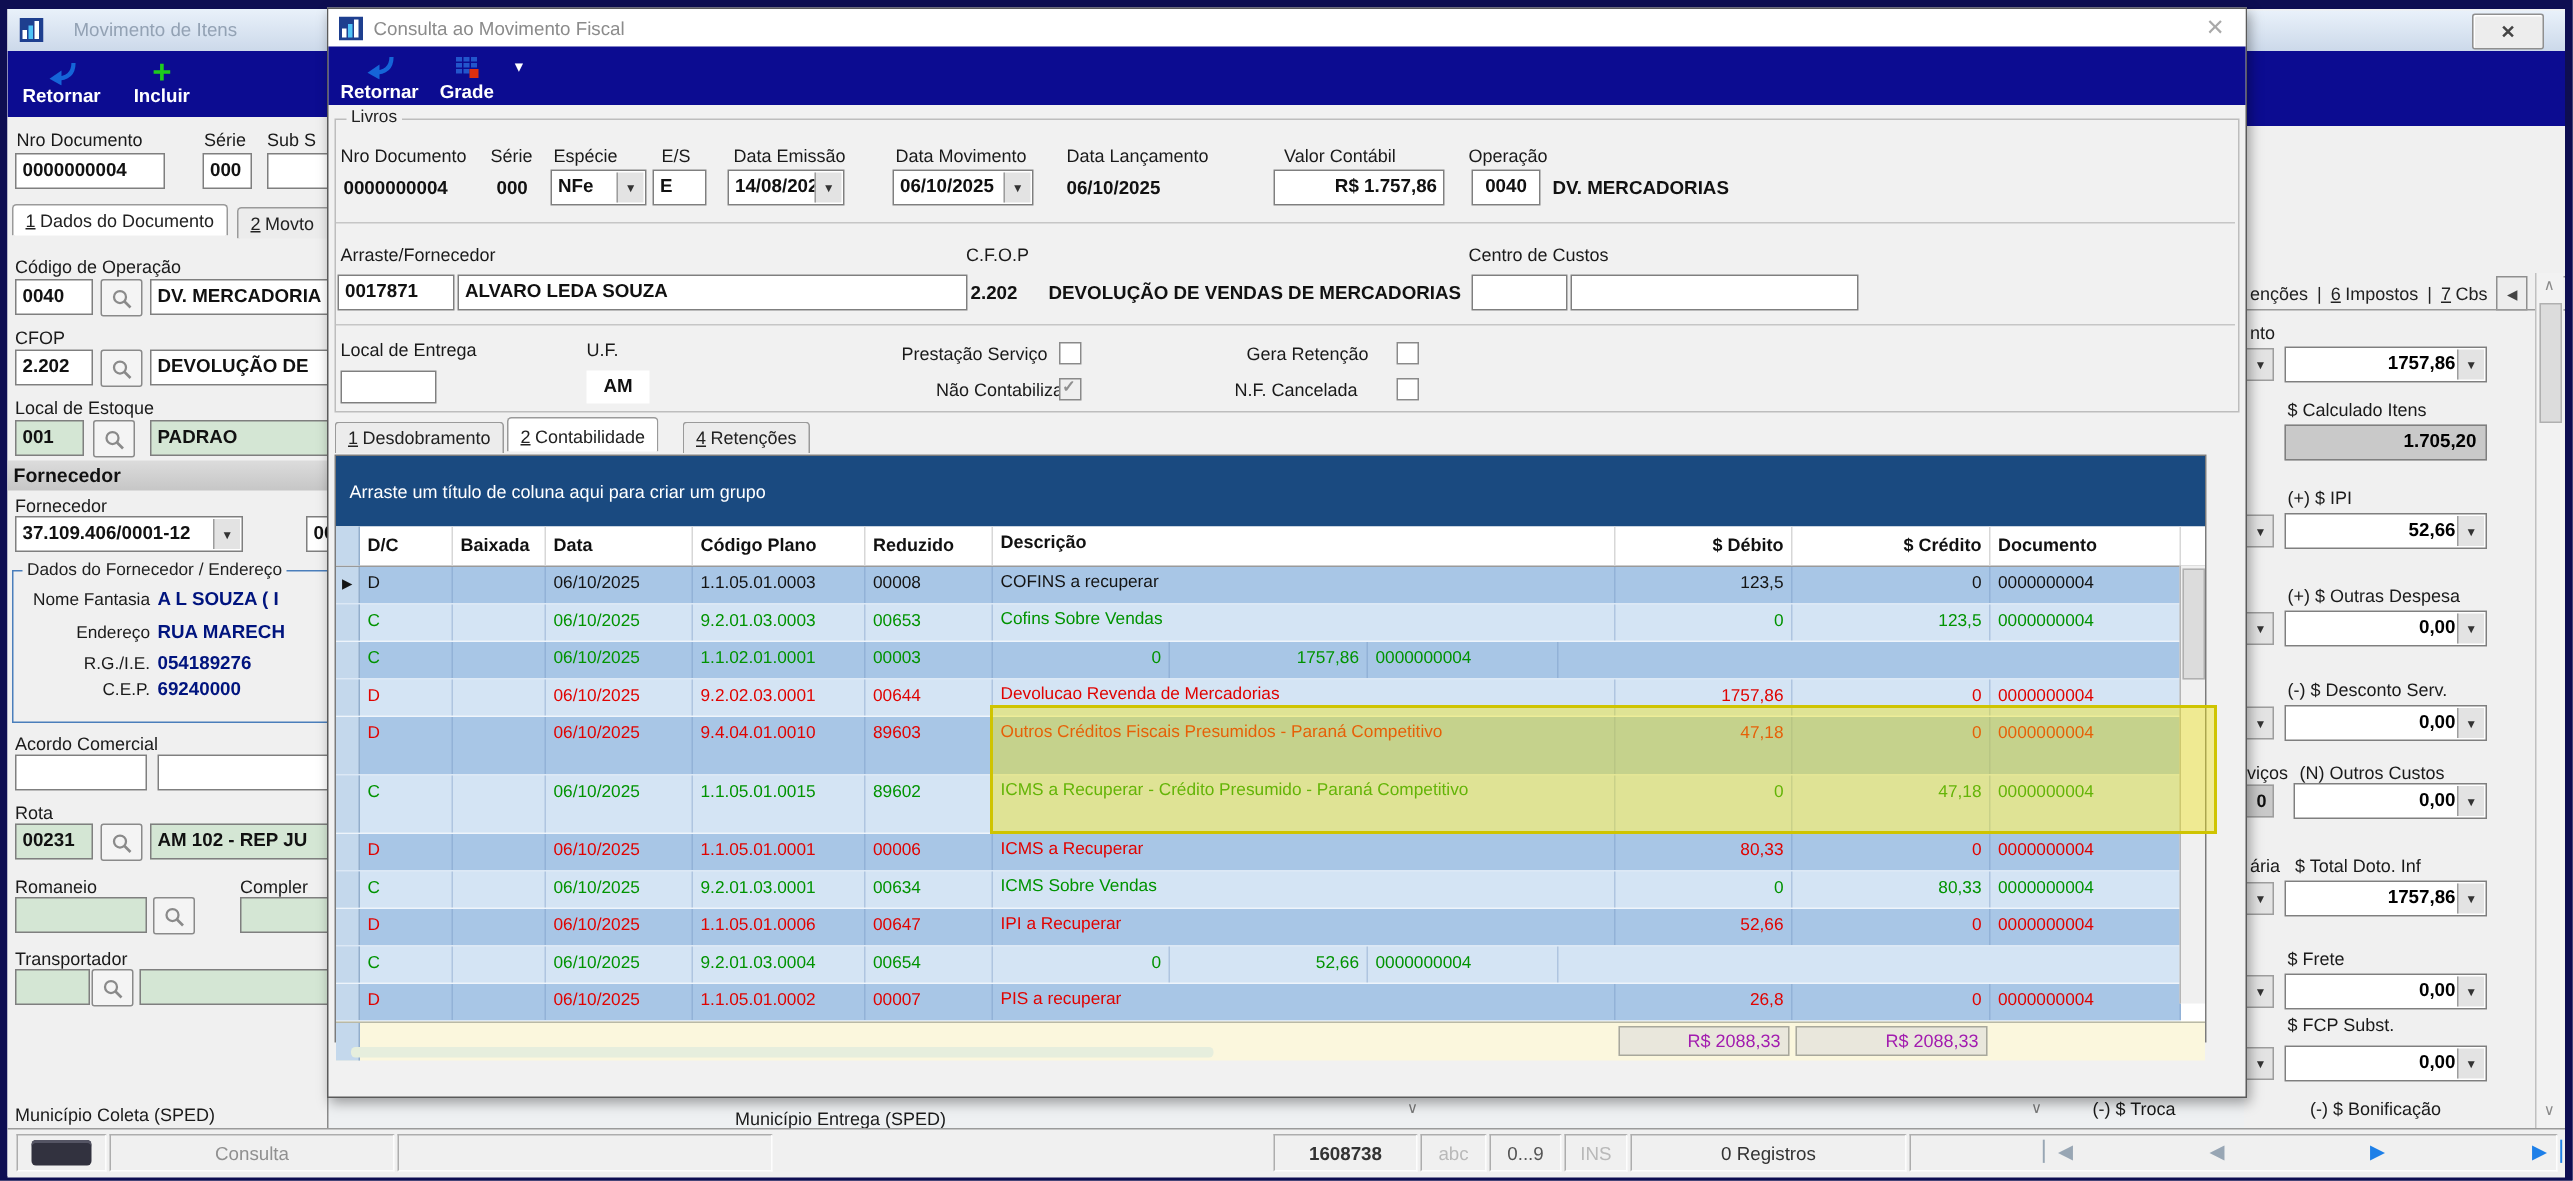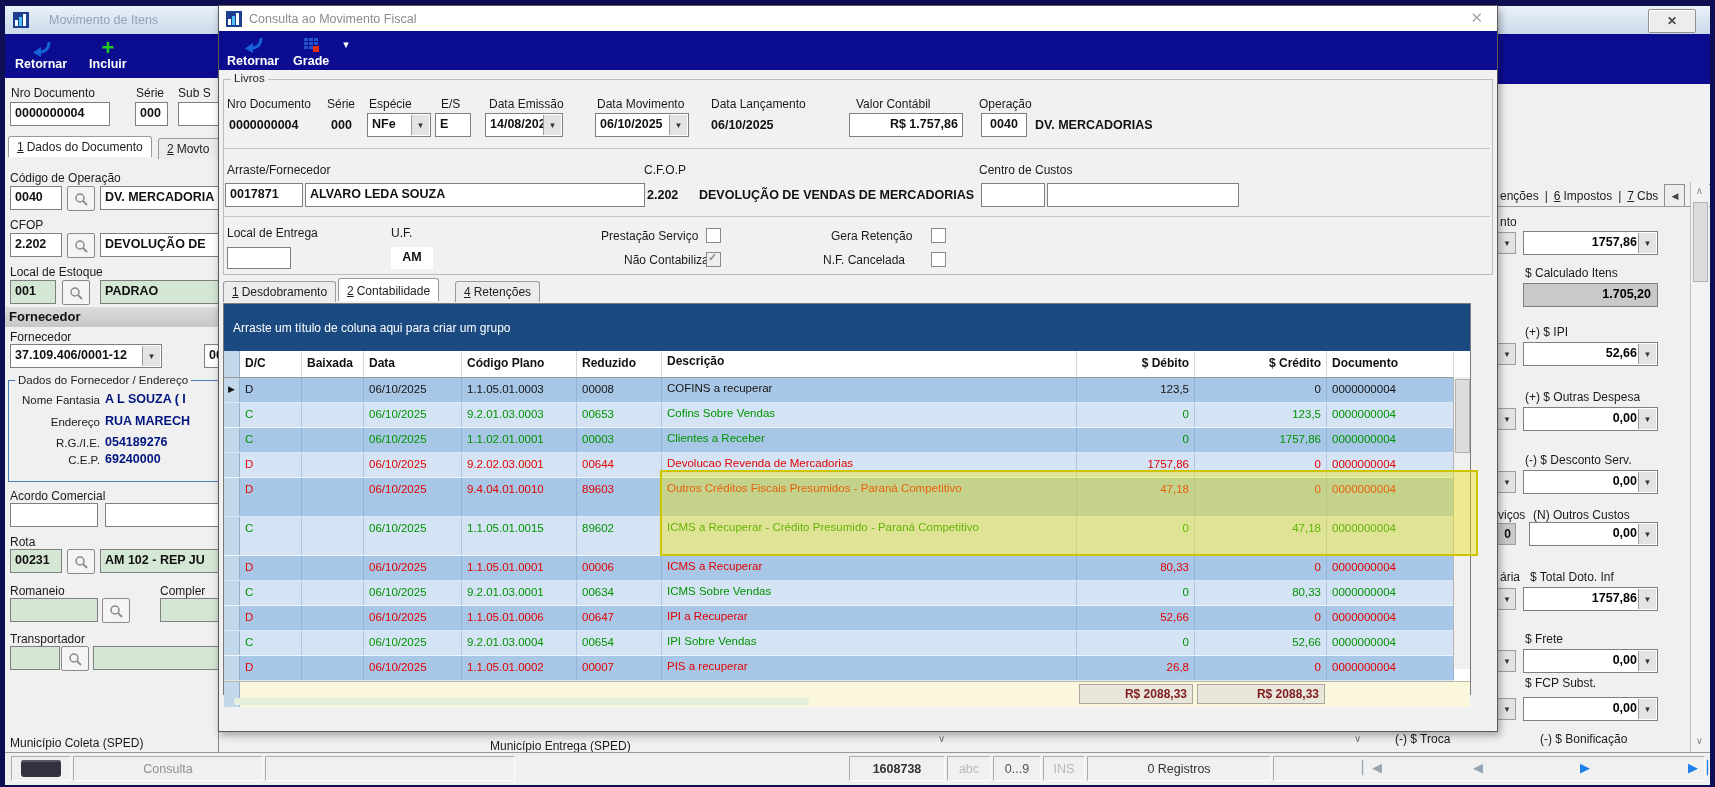--- a/index.html
+++ b/index.html
@@ -64,22 +64,22 @@
   .gc{box-sizing:border-box;border-right:1px solid rgba(105,140,185,.35);font-size:11.5px;padding:2px 5px;
       height:100%;overflow:hidden;white-space:nowrap;line-height:19px}
   .c0{width:16px;background:#c4d8ec;border-right:1px solid #93aecb;padding:0;text-align:center;color:#222;font-size:9px;line-height:22px}
   .c1{width:62px}.c2{width:62px}.c3{width:98px}.c4{width:115px}.c5{width:85px}
   .c6{width:415px;white-space:normal;line-height:13px;padding-top:4px}
   .c7{width:118px;text-align:right}.c8{width:132px;text-align:right}.c9{width:127px}
   .t-black .gc{color:#141414}
   .t-green .gc{color:#009300}
   .t-red .gc{color:#e00300}
   #grid-foot{display:flex;height:25px;background:#fbf7dd;position:relative;border-top:1px solid #b9b9a6}
-  .tot{position:absolute;top:2px;height:20px;background:#e9e7dc;border:1px solid #a8a89c;font-weight:700;font-size:12px;
-       text-align:right;padding:2px 5px;box-sizing:border-box;color:#7f1d1d}
+  .tot{position:absolute;top:2px;height:20px;background:#e9e7dc;border:1px solid #a8a89c;font-weight:400;font-size:12px;
+       text-align:right;padding:2px 5px;box-sizing:border-box;color:#a21caf}
   #hl-overlay{position:absolute;left:436px;top:166px;width:814px;height:82px;background:rgba(238,226,17,.42);
               border:2px solid #cfc400;z-index:5;pointer-events:none}
   #grid-vscroll{position:absolute;right:0;top:73px;width:16px;height:292px;background:#f0f0f0;border-left:1px solid #b5b5b5}
   #grid-vscroll .thumb{position:absolute;left:1px;top:2px;width:13px;height:72px;background:#dcdcdc;border:1px solid #b0b0b0}
   #hscroll{position:absolute;left:10px;top:16px;width:575px;height:7px;background:#e6eedd;border-radius:3px}
 
   
   #right-panel{position:absolute;left:1496px;top:6px;width:214px;height:746px;background:#f0f0f0;overflow:hidden;z-index:4}
   #rp-title{position:absolute;left:0;top:1px;width:214px;height:27px;background:linear-gradient(#e9f1fa,#ccd9ea);border-bottom:1px solid #9fb0c4}
   #rp-close{position:absolute;left:152px;top:3px;width:46px;height:22px;background:#ededed;border:1px solid #8f8f8f;
@@ -436,21 +436,20 @@
             <div class="gc c8">123,5</div>
             <div class="gc c9">0000000004</div>
           </div>
           <div class="grow dark t-green">
             <div class="gc c0"></div>
             <div class="gc c1">C</div>
             <div class="gc c2"></div>
             <div class="gc c3">06/10/2025</div>
             <div class="gc c4">1.1.02.01.0001</div>
             <div class="gc c5">00003</div>
-            <div class="gc c6">Clientes a Receber</div>
             <div class="gc c7">0</div>
             <div class="gc c8">1757,86</div>
             <div class="gc c9">0000000004</div>
           </div>
           <div class="grow light t-red">
             <div class="gc c0"></div>
             <div class="gc c1">D</div>
             <div class="gc c2"></div>
             <div class="gc c3">06/10/2025</div>
             <div class="gc c4">9.2.02.03.0001</div>
@@ -520,21 +519,20 @@
             <div class="gc c8">0</div>
             <div class="gc c9">0000000004</div>
           </div>
           <div class="grow light t-green">
             <div class="gc c0"></div>
             <div class="gc c1">C</div>
             <div class="gc c2"></div>
             <div class="gc c3">06/10/2025</div>
             <div class="gc c4">9.2.01.03.0004</div>
             <div class="gc c5">00654</div>
-            <div class="gc c6">IPI Sobre Vendas</div>
             <div class="gc c7">0</div>
             <div class="gc c8">52,66</div>
             <div class="gc c9">0000000004</div>
           </div>
           <div class="grow dark t-red">
             <div class="gc c0"></div>
             <div class="gc c1">D</div>
             <div class="gc c2"></div>
             <div class="gc c3">06/10/2025</div>
             <div class="gc c4">1.1.05.01.0002</div>

